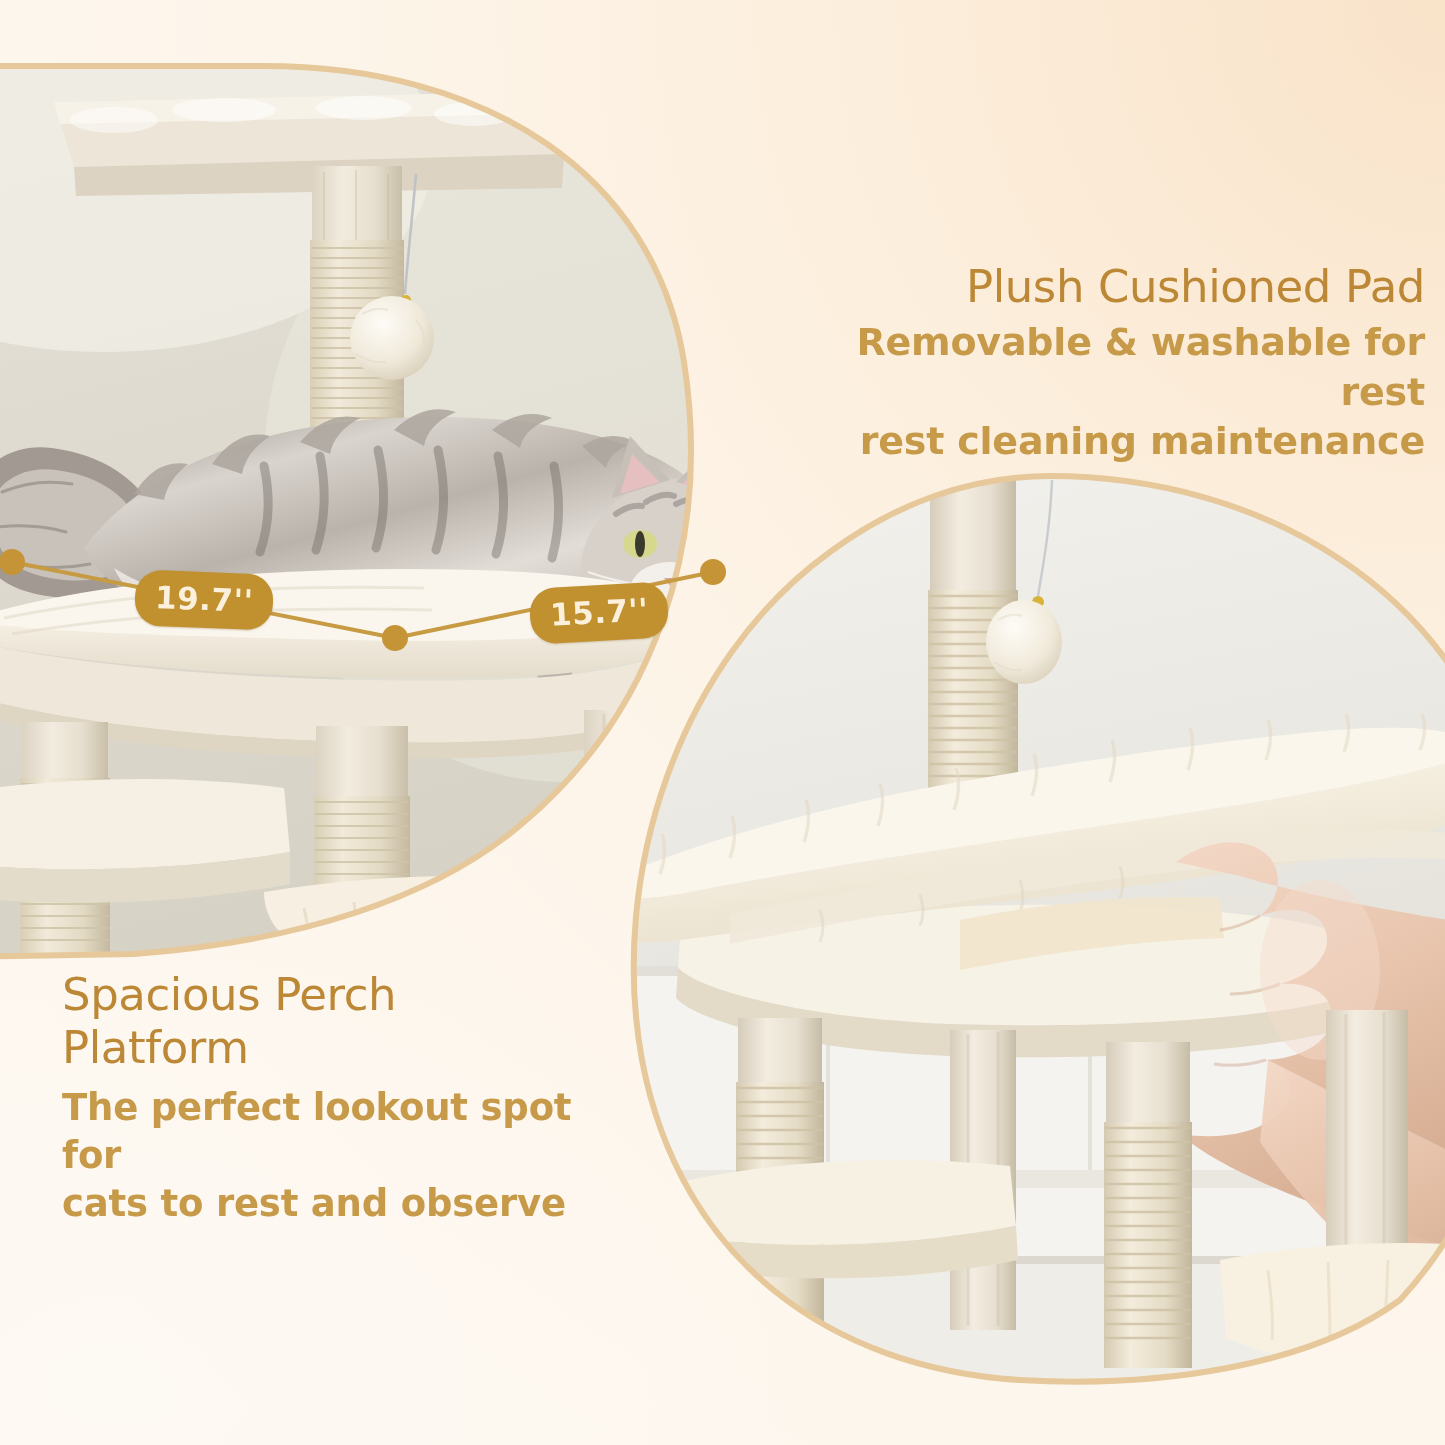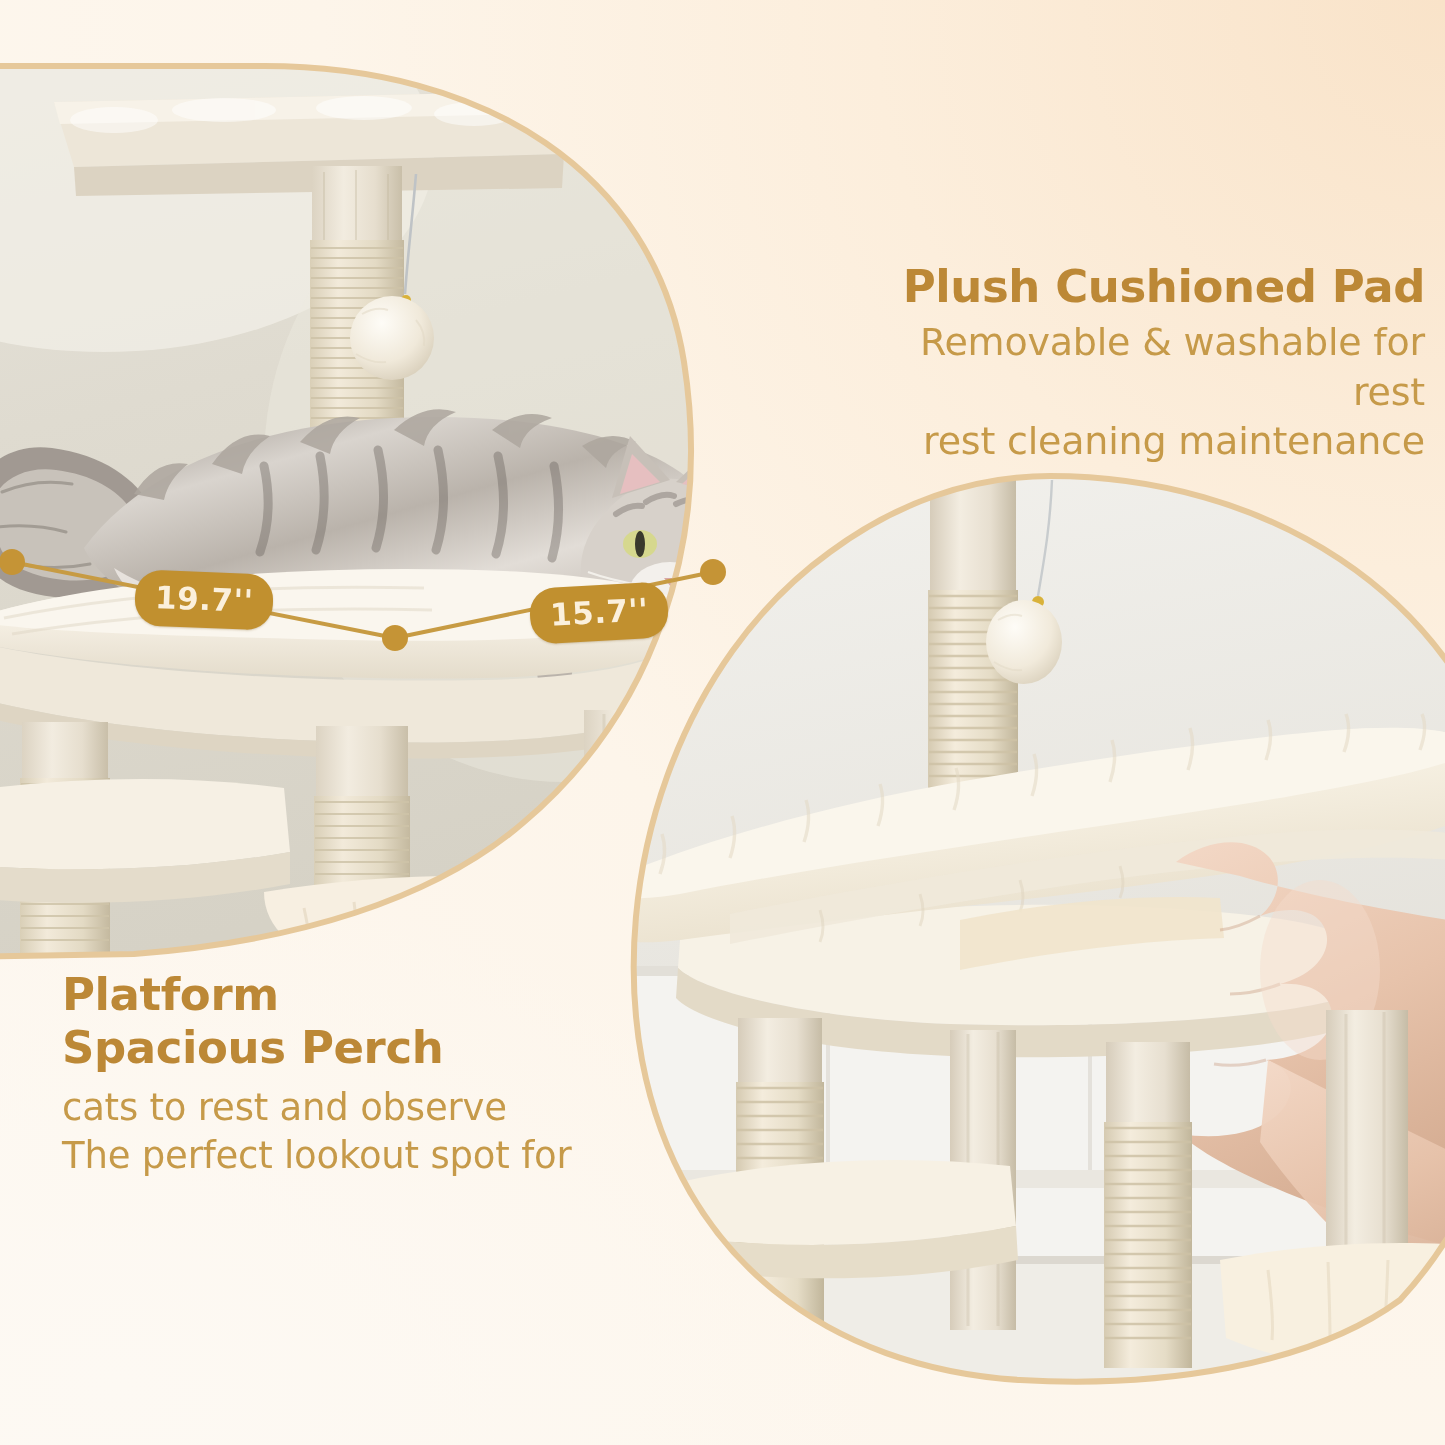--- a/index.html
+++ b/index.html
@@ -27,29 +27,29 @@
   
   .txt-block { position:absolute; }
   #tb-plush {
     right:20px; top:262px; width:570px; text-align:right;
   }
   #tb-perch {
     left:62px; top:968px; width:560px; text-align:left;
   }
   .hd {
     font-family:"DejaVu Sans", sans-serif;
-    font-weight:700;
+    font-weight:400;
     font-size:45px;
     line-height:1.12;
     color:#BC8836;
     letter-spacing:-0.4px;
   }
   .sub {
     font-family:"DejaVu Sans", sans-serif;
-    font-weight:400;
+    font-weight:700;
     font-size:38px;
     line-height:1.30;
     color:#C69A49;
     margin-top:6px;
     letter-spacing:-0.2px;
   }
   #tb-perch .hd { font-size:45px; line-height:1.18; }
   #tb-perch .sub { font-size:37px; line-height:1.30; margin-top:10px; }
 
   
@@ -623,22 +623,22 @@
                C 930 500, 900 700, 780 830
                C 690 896, 540 918, 400 910
                C 210 898, 60 790, 22 590
                C -12 404, 60 190, 210 82
                C 275 34, 350 6, 430 6 Z" fill="none" stroke="#E6C89A" stroke-width="6"></path>
     </svg>
   </div>
 
   <div class="txt-block" id="tb-perch">
     <div class="hd">
+      <div>Spacious Perch</div>
       <div>Platform</div>
-      <div>Spacious Perch</div>
     </div>
     <div class="sub">
+      <div>The perfect lookout spot for</div>
       <div>cats to rest and observe</div>
-      <div>The perfect lookout spot for</div>
     </div>
   </div>
 
 </div>
 
 </body></html>

